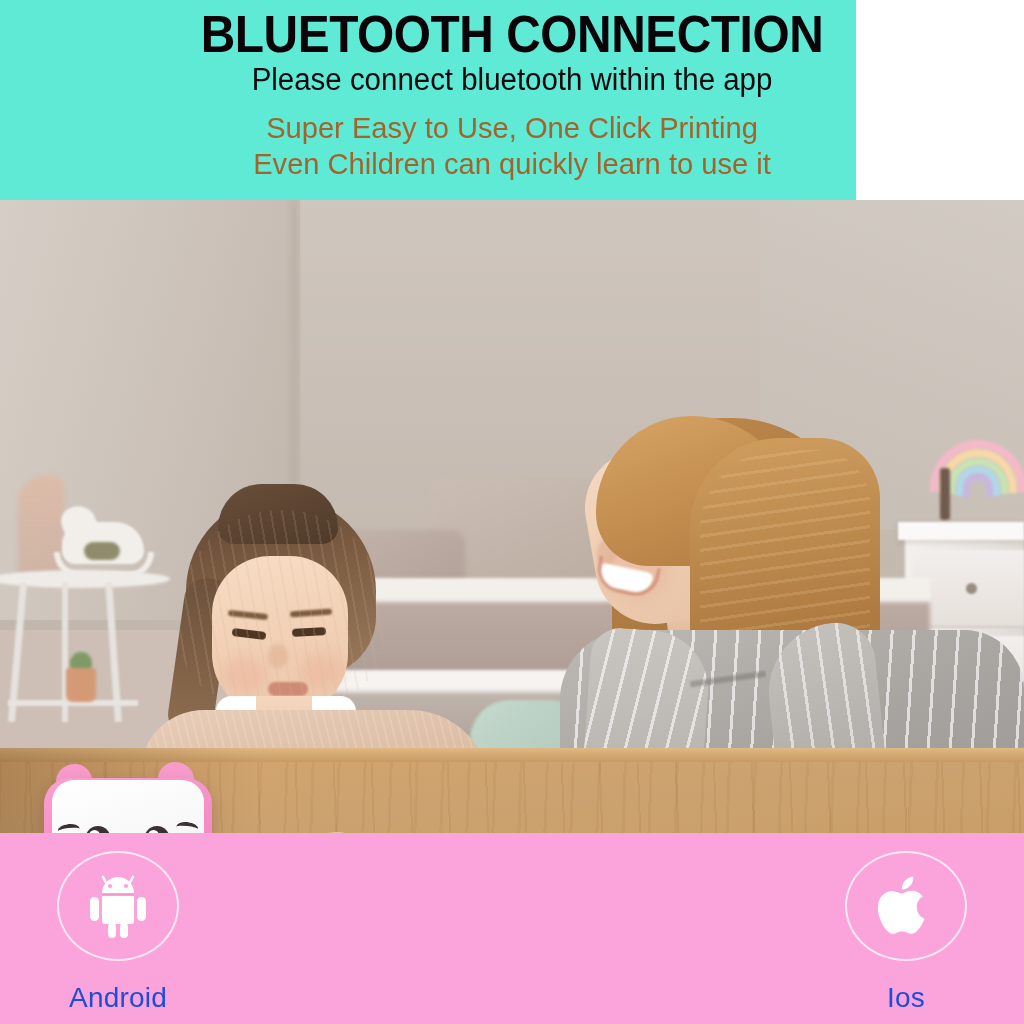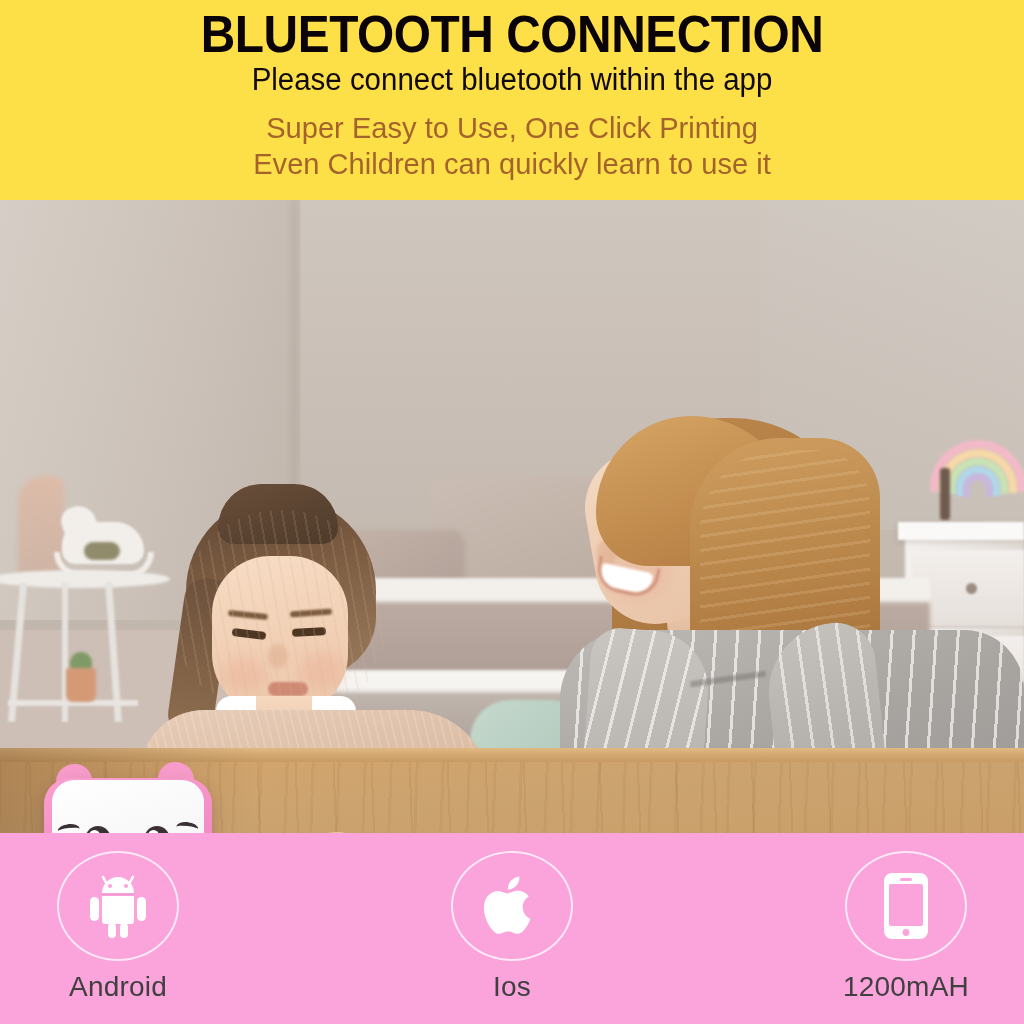--- a/index.html
+++ b/index.html
@@ -7,22 +7,22 @@
   html,body{ background:#fff; }
   body{
     width:1024px; height:1024px; overflow:hidden;
     font-family:"Liberation Sans", sans-serif;
     position:relative;
   }
   #page{ position:relative; width:1024px; height:1024px; overflow:hidden; }
 
   
   .header{
-    position:absolute; left:0; top:0; width:1024px; height:200px;
-    background:#fde047;
+    position:absolute; left:0; top:0; width:856px; height:200px;
+    background:#5eead4;
     overflow:hidden;
   }
   .title-main{
     position:absolute; left:0; top:6px; width:1024px;
     text-align:center;
     font-family:"Liberation Sans", sans-serif;
     font-weight:bold;
     font-size:52px;
     line-height:56px;
     letter-spacing:-0.5px;
@@ -433,21 +433,21 @@
   .feat{
     width:168px; display:flex; flex-direction:column; align-items:center;
   }
   .feat-circle{
     width:122px; height:110px; border-radius:50%;
     border:2px solid rgba(255,255,255,.75);
     display:flex; align-items:center; justify-content:center;
     position:relative;
   }
   .feat-label{
-    margin-top:10px; color:#404040; font-size:28px; line-height:32px;
+    margin-top:21px; color:#1d4ed8; font-size:28px; line-height:32px;
     letter-spacing:.2px; white-space:nowrap;
   }
   .feat-circle svg{ display:block; }
   .ico-white{ fill:#ffffff; }
 </style>
 </head>
 <body>
 
 <div id="page">
 
@@ -599,27 +599,16 @@
           <g class="ico-white">
             <path d="M39.6 35.3c-.1-7.2 5.9-10.6 6.1-10.8-3.3-4.9-8.5-5.6-10.4-5.7-4.4-.45-8.6 2.6-10.9 2.6-2.2 0-5.7-2.5-9.4-2.45-4.8.07-9.2 2.8-11.7 7.1-5 8.7-1.3 21.6 3.6 28.6 2.4 3.4 5.3 7.3 9 7.16 3.6-.15 5-2.33 9.4-2.33 4.4 0 5.6 2.33 9.4 2.26 3.9-.07 6.4-3.5 8.8-6.95 2.8-4 3.9-7.85 4-8.05-.1-.04-7.6-2.93-7.7-11.6z"></path>
             <path d="M33.4 13.6c2-2.4 3.3-5.8 2.9-9.2-2.85.12-6.3 1.9-8.35 4.3-1.85 2.1-3.45 5.6-3 8.9 3.15.25 6.4-1.6 8.45-4z"></path>
           </g>
         </svg>
       </div>
       <div class="feat-label">Ios</div>
     </div>
 
 
-    <div class="feat">
-      <div class="feat-circle">
-        <svg width="48" height="70" viewBox="0 0 48 70">
-          <rect x="2" y="2" width="44" height="66" rx="8" fill="#ffffff"></rect>
-          <rect x="7" y="13" width="34" height="42" rx="2" fill="#FBA3DB"></rect>
-          <rect x="18" y="7" width="12" height="3" rx="1.5" fill="#FBA3DB"></rect>
-          <circle cx="24" cy="61.5" r="3.4" fill="#FBA3DB"></circle>
-        </svg>
-      </div>
-      <div class="feat-label">1200mAH</div>
-    </div>
 
 
   </div>
 </div>
 
 </body></html>

